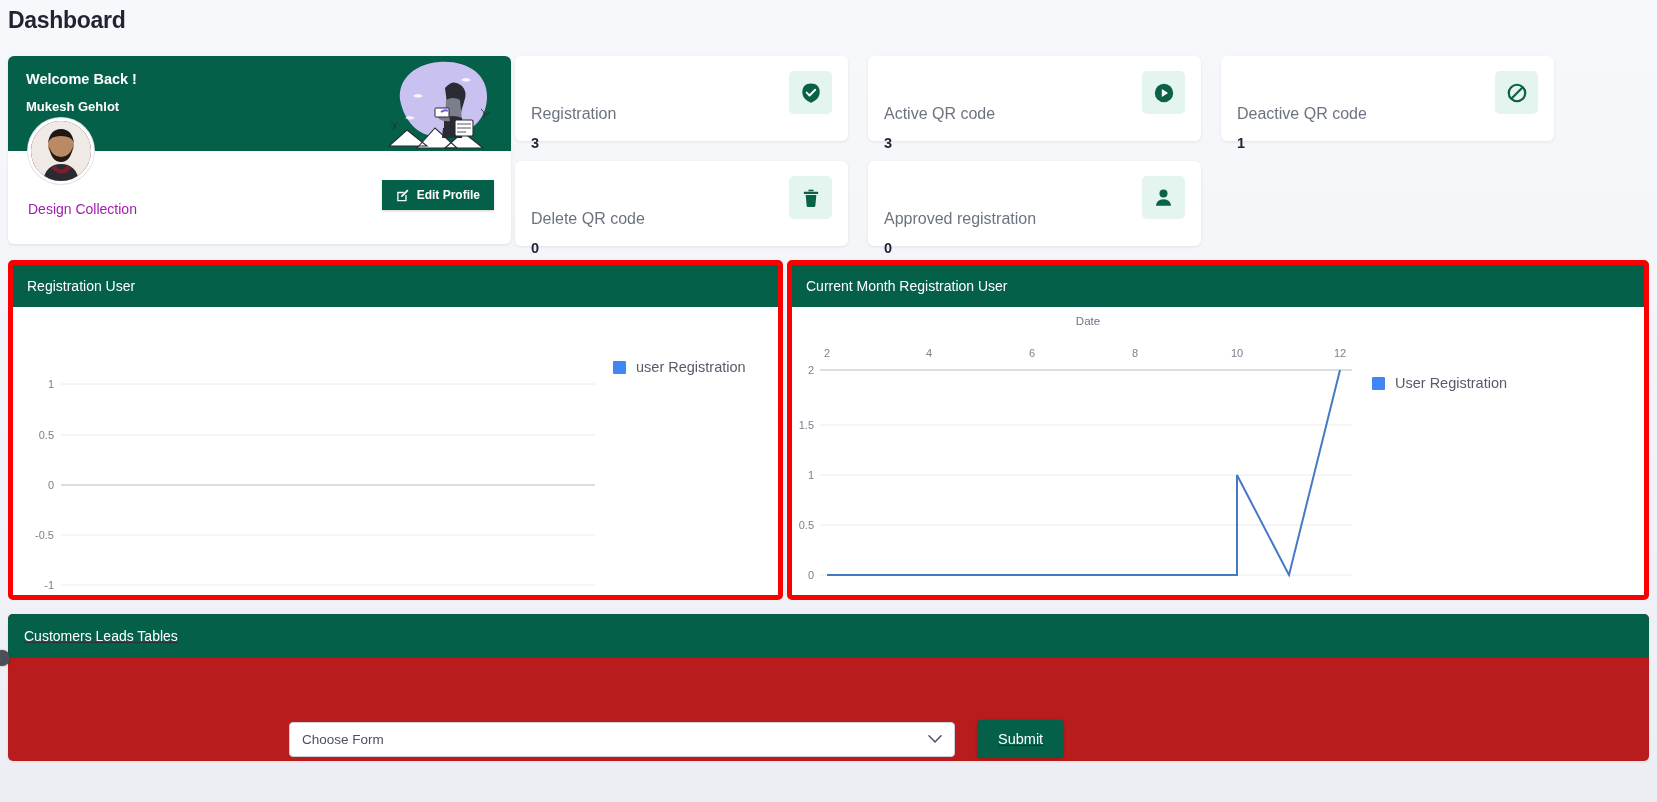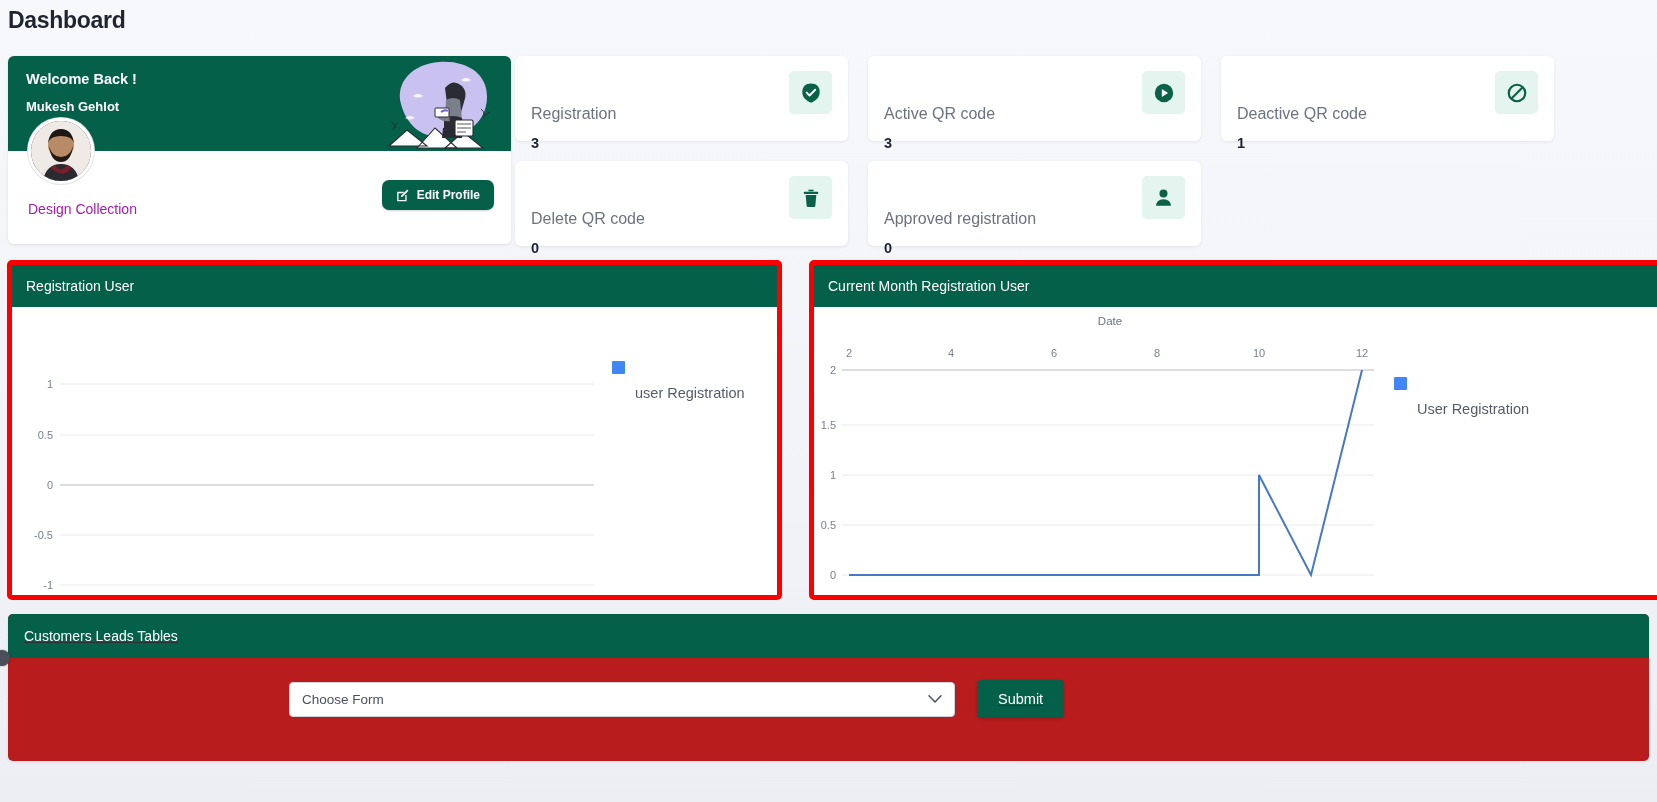--- a/index.html
+++ b/index.html
@@ -93,21 +93,21 @@
     color: #a21caf;
     margin-top: 8px;
   }
   .edit-profile-btn {
     position: absolute;
     right: 17px;
     bottom: 34px;
     background: #05604a;
     color: #fff;
     border: none;
-    border-radius: 7px;
+    border-radius: 0;
     font-size: 12px;
     font-weight: bold;
     padding: 8px 14px;
     display: flex;
     align-items: center;
     gap: 8px;
     cursor: pointer;
     font-family: "Liberation Sans", sans-serif;
     box-shadow: 0 1px 2px rgba(0,0,0,0.18);
   }
@@ -149,23 +149,24 @@
     display: flex;
     align-items: center;
     justify-content: center;
     flex: 0 0 auto;
   }
   .stat-icon svg { display: block; }
 
   
   .chart-row {
     display: flex;
-    gap: 27px;
+    gap: 4px;
     padding: 14px 8px 0 7px;
     align-items: flex-start;
+    justify-content: flex-end;
   }
   .panel {
     background: #ffffff;
     border: 5px solid #fb0000;
     border-radius: 5px;
     overflow: hidden;
   }
   .panel-left { width: 775px; height: 340px; flex: 0 0 auto; }
   .panel-right { width: 862px; height: 340px; flex: 0 0 auto; }
 
@@ -197,21 +198,20 @@
     width: 13px; height: 13px;
     background: #4285f4;
     border-radius: 1px;
     flex: 0 0 auto;
     margin-top: 2px;
   }
   .legend-label {
     font-size: 14.5px;
     color: #555c68;
     white-space: nowrap;
-    margin-top: 26px;
   }
 
   svg.plot { display: block; }
   .tick-text { font-family: "Liberation Sans", sans-serif; font-size: 11px; fill: #7a818d; }
   .axis-title { font-family: "Liberation Sans", sans-serif; font-size: 11.5px; fill: #6d7480; }
   .gridline { stroke: #e9eaee; stroke-width: 1; }
   .zeroline { stroke: #b9bdc6; stroke-width: 1; }
   .dataline { stroke: #4679c4; stroke-width: 2; fill: none; }
 
   
@@ -231,20 +231,21 @@
     padding: 12px 16px;
     height: 44px;
     display: flex;
     align-items: center;
   }
   .leads-body {
     display: flex;
     align-items: center;
     gap: 22px;
     padding: 22px 0 0 281px;
+    margin-top: 40px;
   }
   .form-select {
     width: 666px;
     height: 35px;
     border: 1px solid #ccd2da;
     border-radius: 4px;
     background: #ffffff;
     font-size: 13.5px;
     color: #4a5260;
     padding: 0 34px 0 12px;

